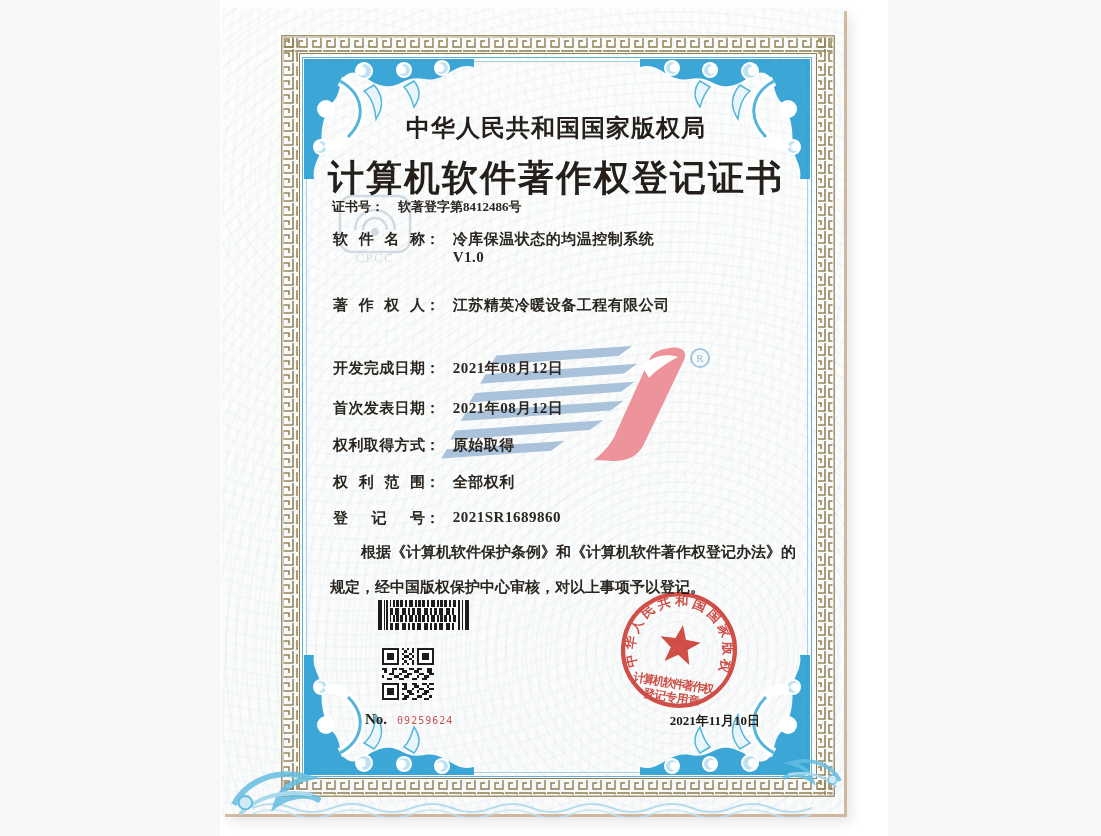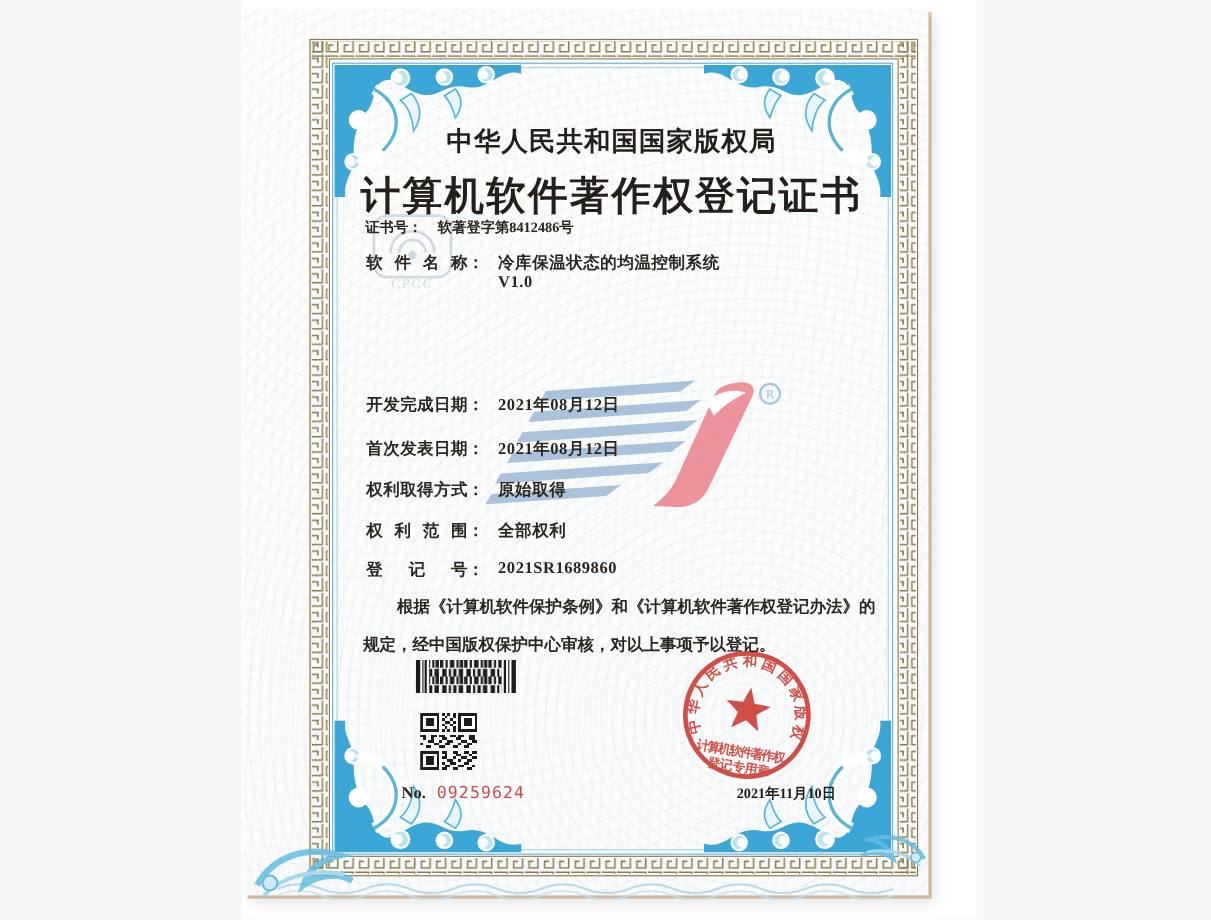--- a/index.html
+++ b/index.html
@@ -32,21 +32,21 @@
   .certno .gap{display:inline-block;width:14px;}
   .row{left:111px;font-size:15px;font-weight:bold;white-space:nowrap;color:#2b2620;}
   .flabel{display:inline-block;width:92px;text-align:justify;text-align-last:justify;vertical-align:top;}
   .colon{vertical-align:top;}
   .fvalue{display:inline-block;margin-left:9px;vertical-align:top;letter-spacing:.5px;}
   .v2{display:block;font-family:Liberation Serif, serif;}
   .statement{left:108px;top:527px;width:470px;font-size:15px;font-weight:bold;line-height:35px;color:#2b2620;}
   .statement .l1{display:block;text-indent:31px;white-space:nowrap;}
   .statement .l2{display:block;white-space:nowrap;}
   .serial{left:143px;top:703px;font-size:15px;font-weight:bold;white-space:nowrap;}
-  .serial .num{font-family:"DejaVu Sans Mono",monospace;font-weight:normal;color:#c9504d;letter-spacing:1px;margin-left:10px;font-size:15px;}
+  .serial .num{font-family:"DejaVu Sans Mono",monospace;font-weight:normal;color:#c9504d;letter-spacing:1px;margin-left:10px;font-size:10px;}
   .issue-date{left:378px;top:704px;width:160px;text-align:right;font-size:13px;font-weight:bold;color:#1f1b16;}
   .seal{position:absolute;left:394px;top:579px;width:126px;height:126px;z-index:6;
         transform:rotate(9deg);mix-blend-mode:multiply;opacity:.95;}
   .logo{position:absolute;left:216px;top:338px;width:276px;height:120px;opacity:.95;}
   .jying{position:absolute;left:174px;top:446px;font-size:40px;letter-spacing:3px;color:#b4d2e8;opacity:.9;white-space:nowrap;}
   .cpcc{position:absolute;left:116px;top:186px;width:74px;height:70px;opacity:.5;}
   .band{position:absolute;left:30px;top:790px;width:560px;height:20px;opacity:.7;}
   .wave-bl{position:absolute;left:4px;top:714px;width:104px;height:96px;}
   .wave-br{position:absolute;left:556px;top:690px;width:66px;height:120px;transform:scaleX(-1);}
   svg text{font-family:"Liberation Serif","DejaVu Serif",serif;}
@@ -167,20 +167,24 @@
         <div class="abs title1">中华人民共和国国家版权局</div>
         <div class="abs title2">计算机软件著作权登记证书</div>
         <div class="abs certno">
           <span>证书号：</span><span class="gap"></span><span>软著登字第8412486号</span>
         </div>
 
         <div class="abs row" style="top:222px">
           <span class="flabel">软件名称</span><span class="colon">：</span>
           <span class="fvalue"><span>冷库保温状态的均温控制系统</span><span class="v2">V1.0</span></span>
         </div>
+        <div class="abs row" style="top:288px">
+          <span class="flabel">著作权人</span><span class="colon">：</span>
+          <span class="fvalue">江苏精英冷暖设备工程有限公司</span>
+        </div>
         <div class="abs row" style="top:351px">
           <span class="flabel">开发完成日期</span><span class="colon">：</span>
           <span class="fvalue">2021年08月12日</span>
         </div>
         <div class="abs row" style="top:391px">
           <span class="flabel">首次发表日期</span><span class="colon">：</span>
           <span class="fvalue">2021年08月12日</span>
         </div>
         <div class="abs row" style="top:428px">
           <span class="flabel">权利取得方式</span><span class="colon">：</span>

